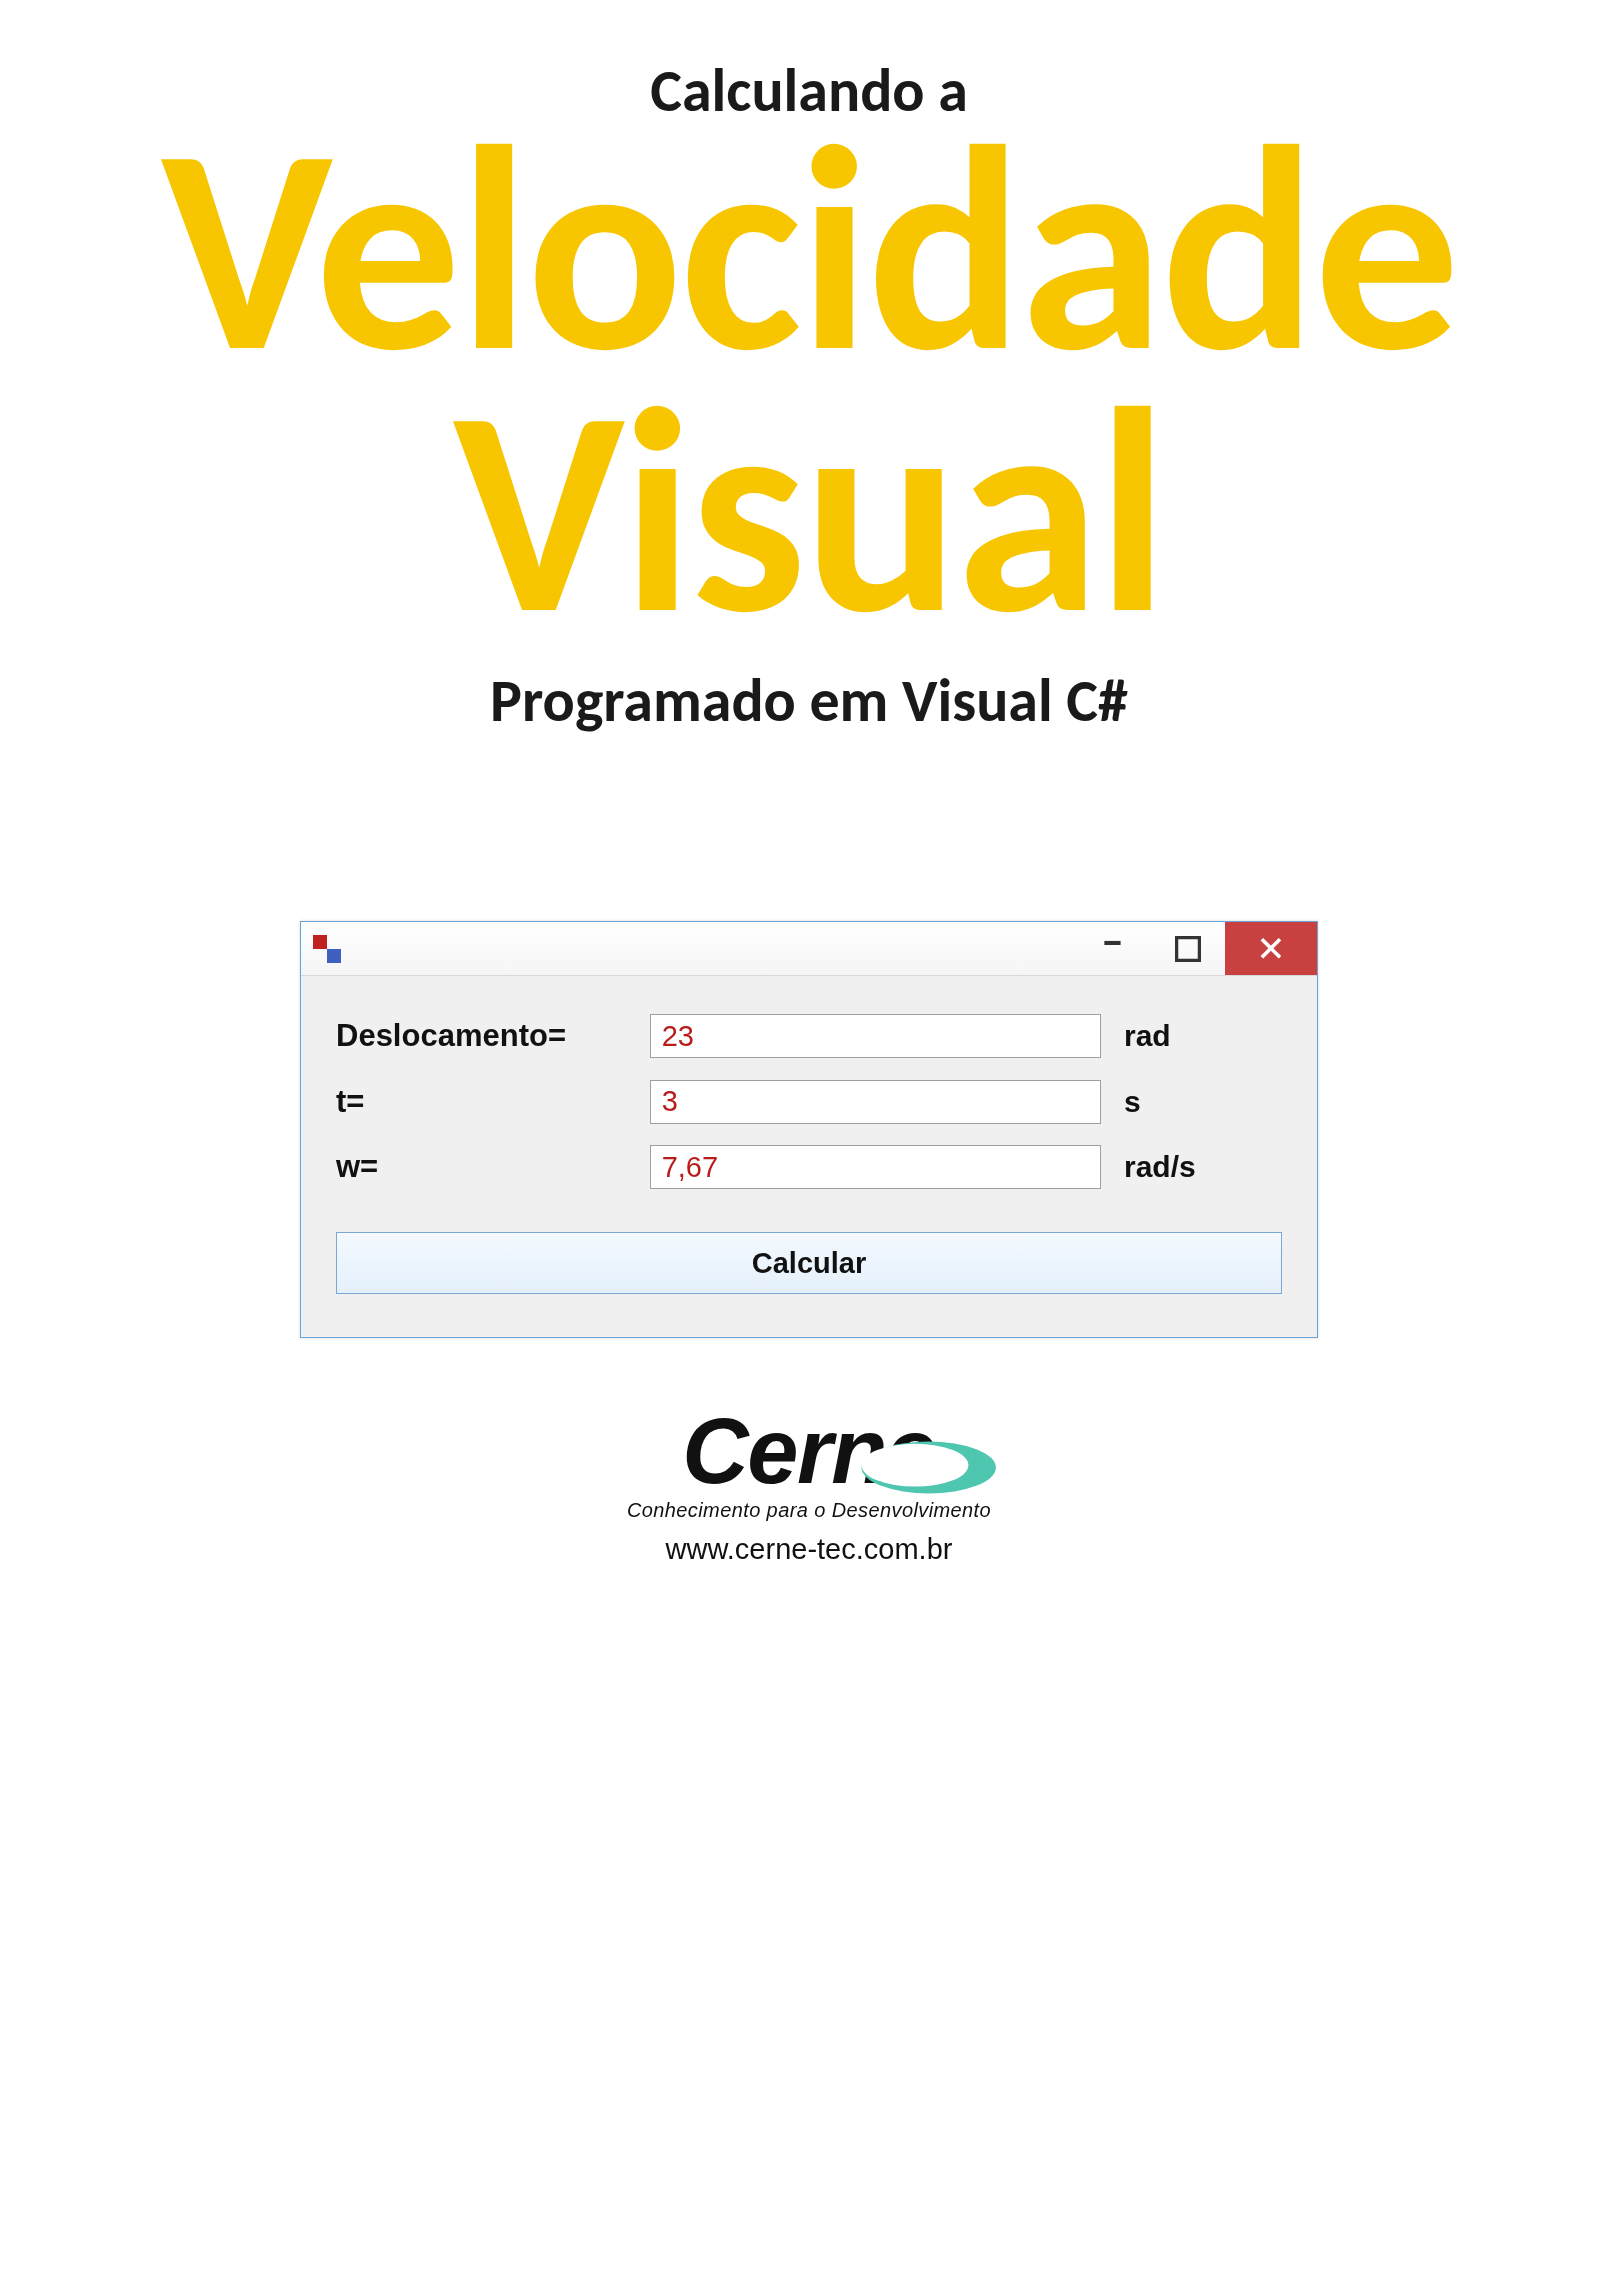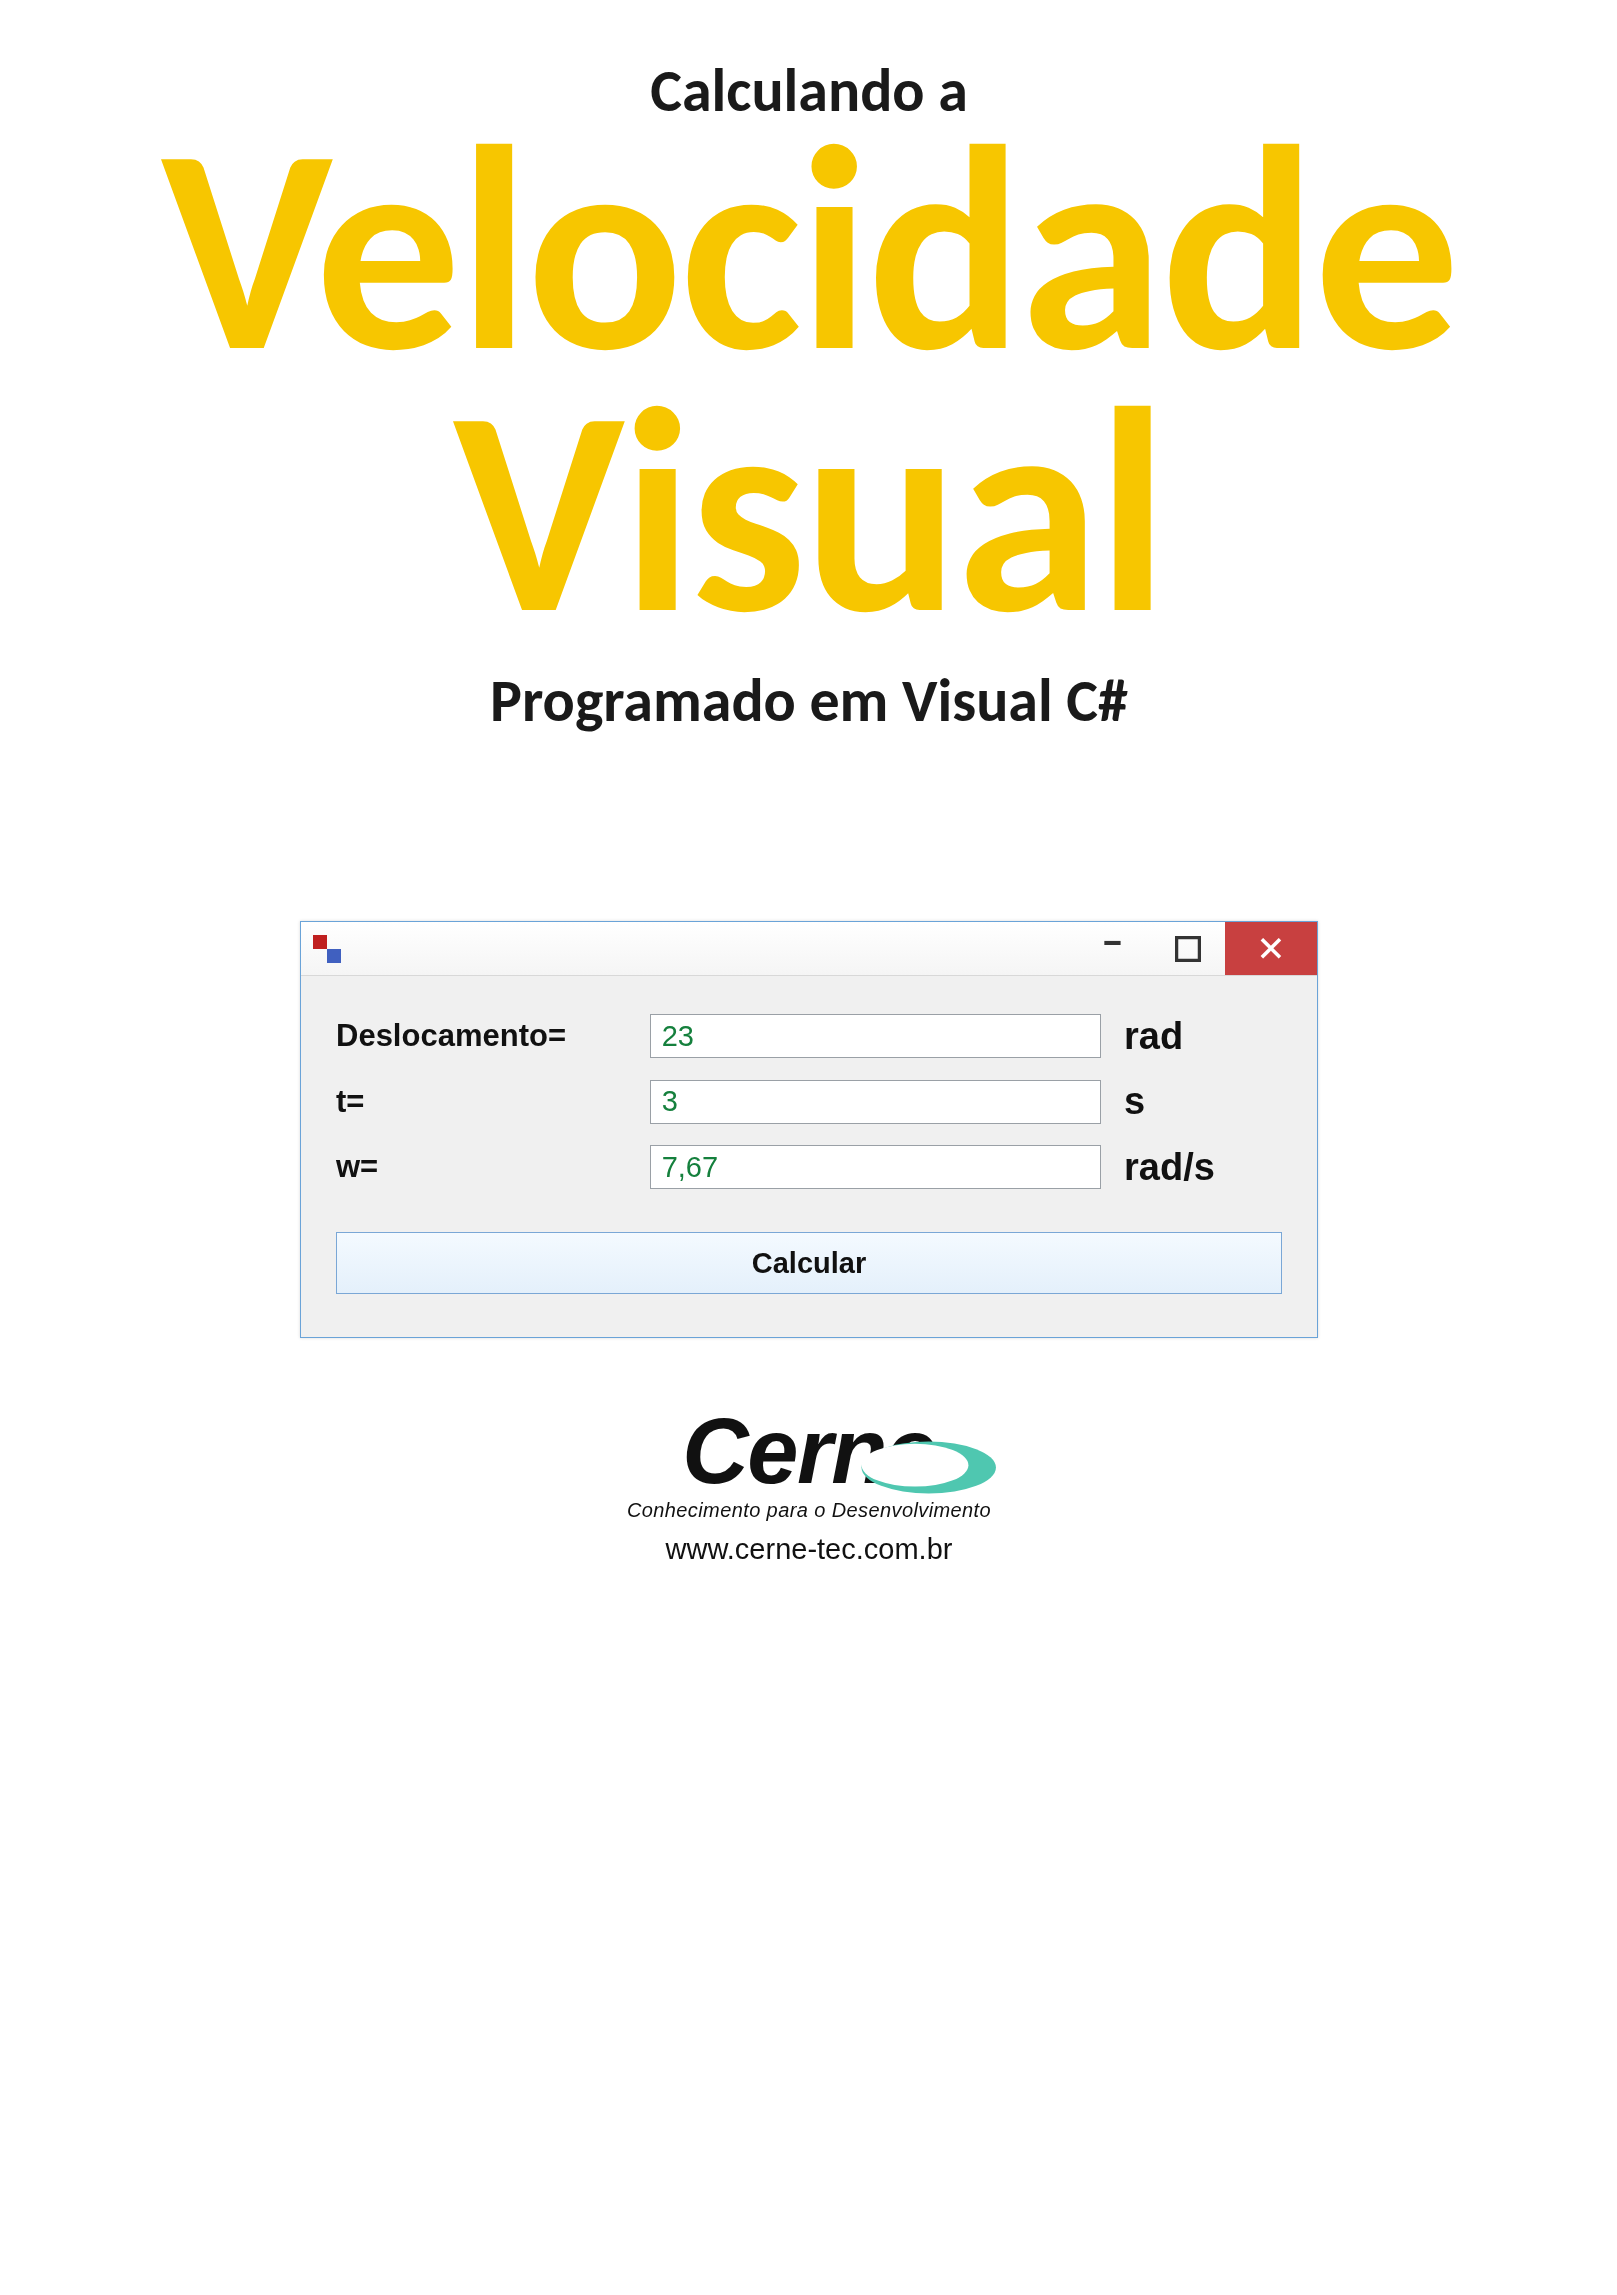--- a/index.html
+++ b/index.html
@@ -118,27 +118,27 @@
     font-weight:700;
     color:#111;
   }
   .tbox {
     border:1.5px solid #9aa0a6;
     background:#fff;
     height:44px;
     padding: 0 10.7px;
     font-family: Arial, sans-serif;
     font-size: 29px;
-    color:#15803d;
+    color:#b91c1c;
     display:flex;
     align-items:center;
   }
   .unit {
     font-family: Arial, sans-serif;
-    font-size: 38px;
+    font-size: 30px;
     font-weight:700;
     color:#111;
   }
   .calc-btn {
     width:100%;
     height:62px;
     background: linear-gradient(to bottom, #f4faff, #e4f0fb);
     border: 1.5px solid #7aa7d6;
     display:flex;
     align-items:center;

